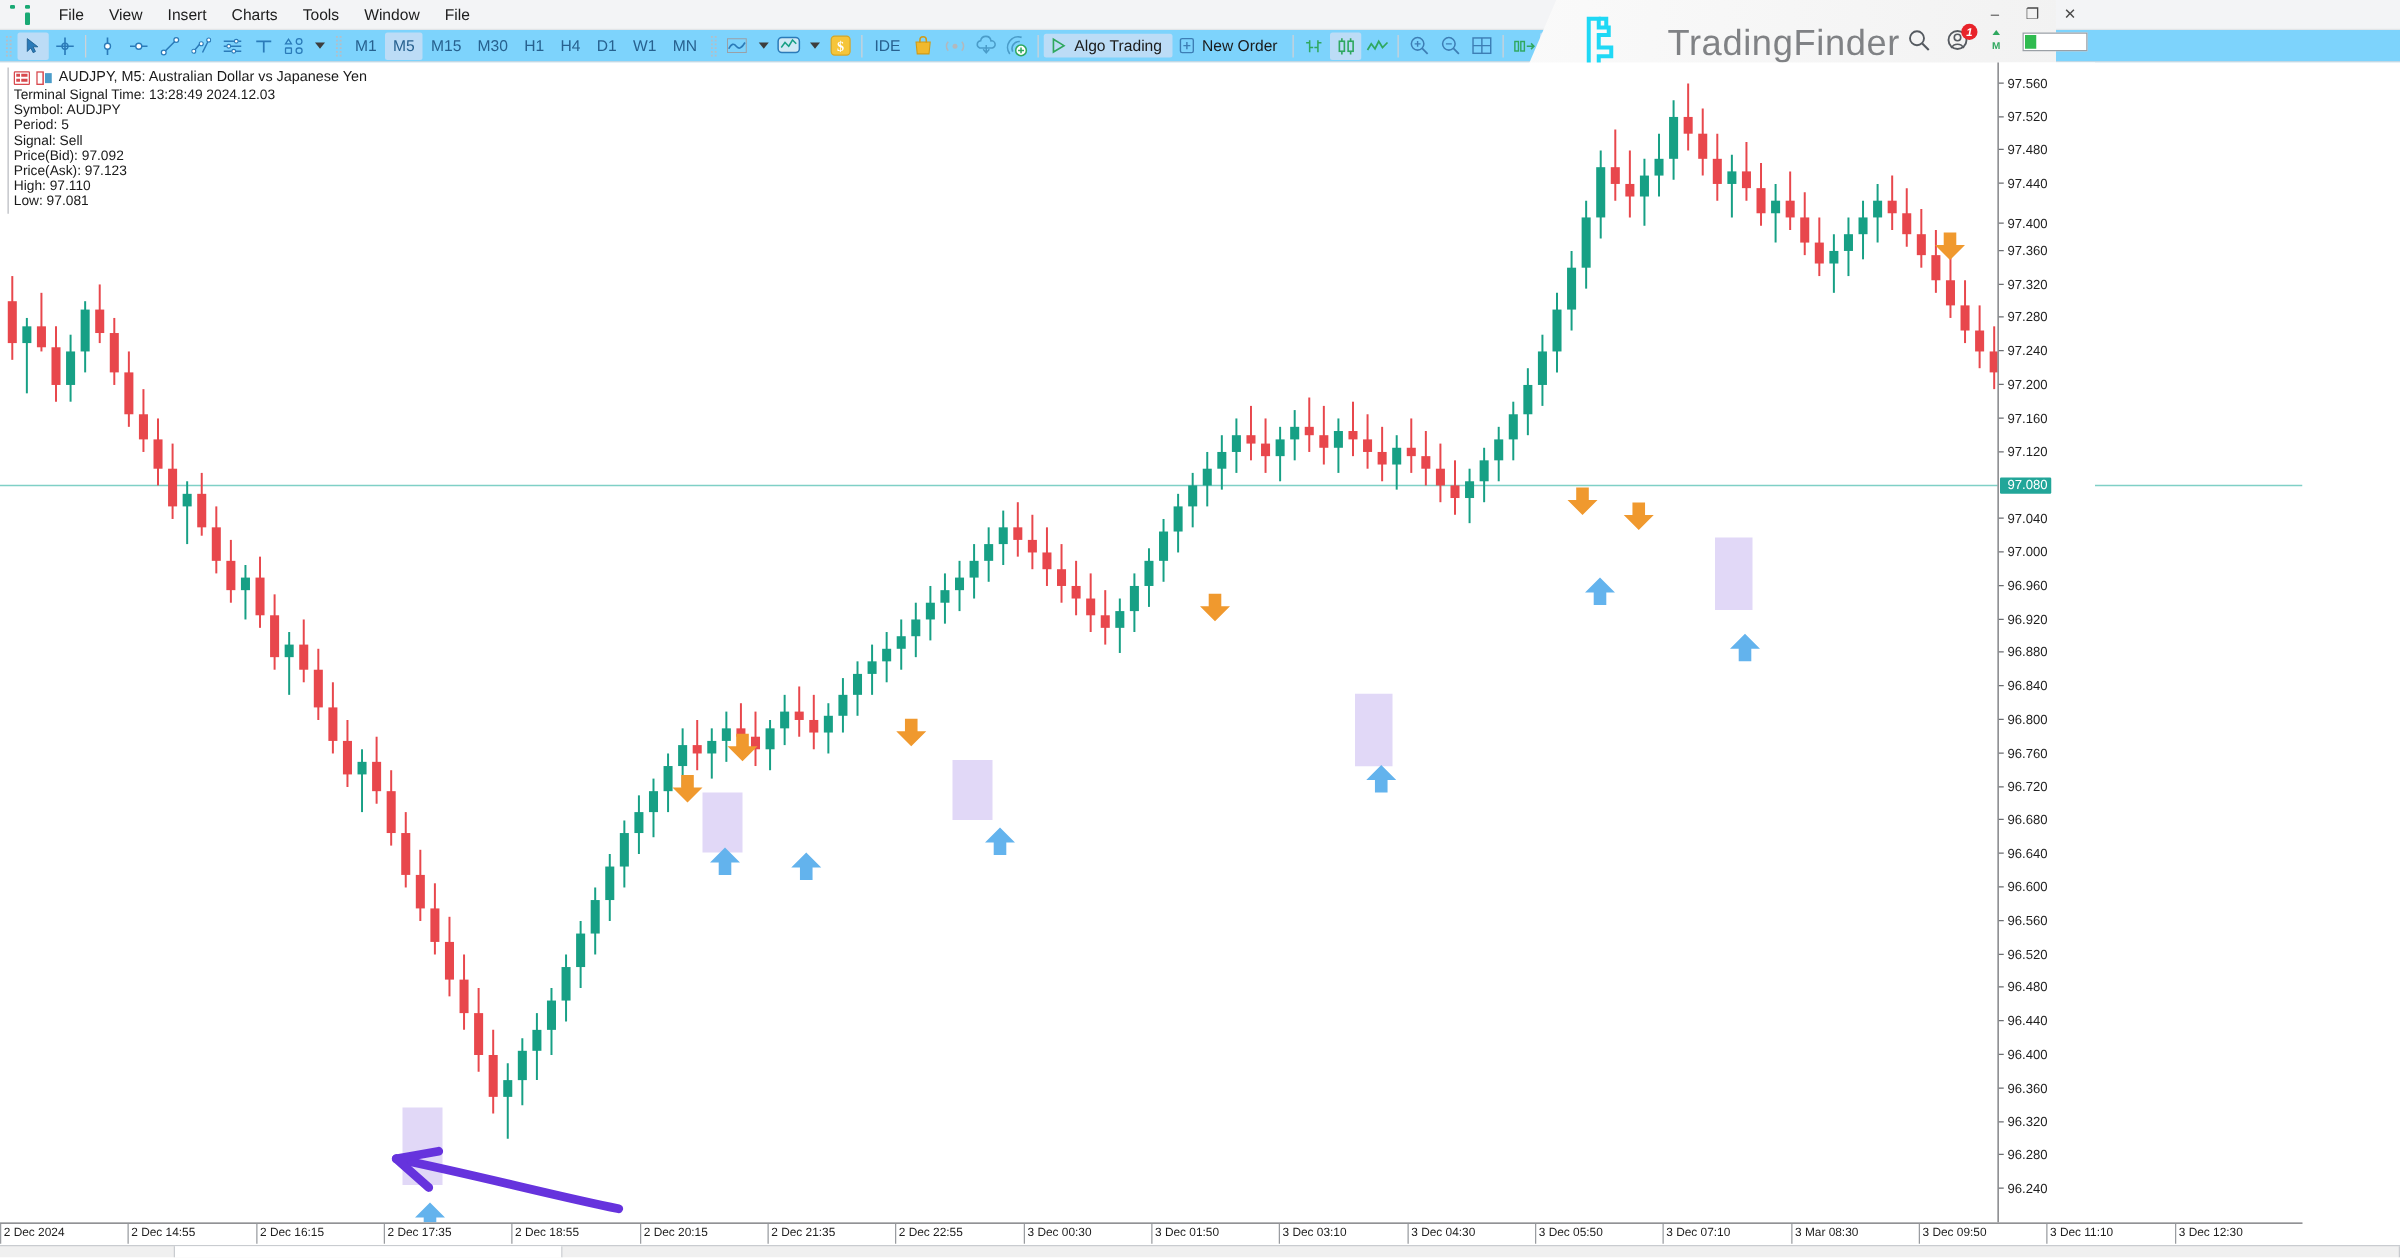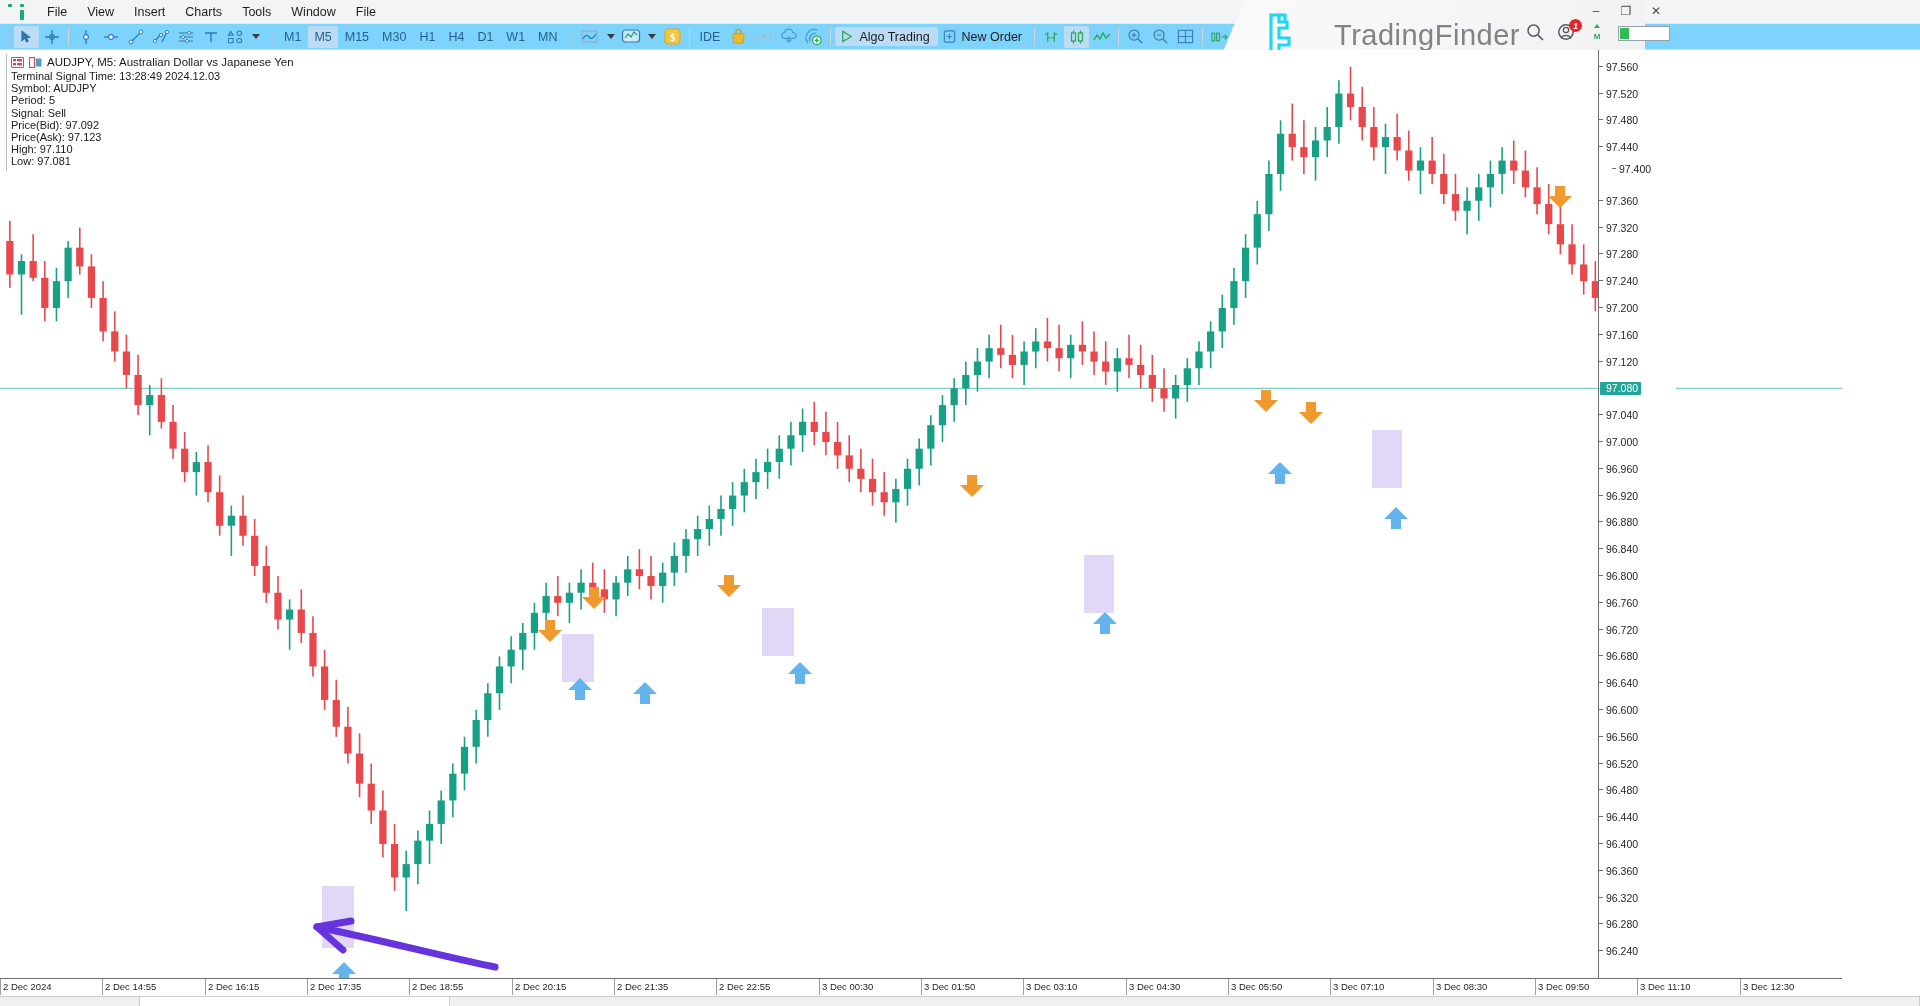--- a/index.html
+++ b/index.html
@@ -1105,21 +1105,21 @@
         <div class="info-line">Low: 97.081</div>
       </div>
   </div>
 
   <div class="price-axis">
     <div id="price-ticks">
         <div class="price-tick" style="top: 11.7509px;">97.560</div>
         <div class="price-tick" style="top: 38.5523px;">97.520</div>
         <div class="price-tick" style="top: 65.3538px;">97.480</div>
         <div class="price-tick" style="top: 92.1552px;">97.440</div>
-        <div class="price-tick" style="top: 114px; margin-left: 13px;">97.400</div>
+        <div class="price-tick" style="top: 124px;">97.400</div>
         <div class="price-tick" style="top: 145.758px;">97.360</div>
         <div class="price-tick" style="top: 172.56px;">97.320</div>
         <div class="price-tick" style="top: 199.361px;">97.280</div>
         <div class="price-tick" style="top: 226.162px;">97.240</div>
         <div class="price-tick" style="top: 252.964px;">97.200</div>
         <div class="price-tick" style="top: 279.765px;">97.160</div>
         <div class="price-tick" style="top: 306.567px;">97.120</div>
         <div class="price-tick" style="top: 360.17px;">97.040</div>
         <div class="price-tick" style="top: 386.971px;">97.000</div>
         <div class="price-tick" style="top: 413.773px;">96.960</div>
@@ -1154,21 +1154,21 @@
         <div class="time-tick" style="left: 409px;">2 Dec 18:55</div>
         <div class="time-tick" style="left: 512px;">2 Dec 20:15</div>
         <div class="time-tick" style="left: 614px;">2 Dec 21:35</div>
         <div class="time-tick" style="left: 716px;">2 Dec 22:55</div>
         <div class="time-tick" style="left: 819px;">3 Dec 00:30</div>
         <div class="time-tick" style="left: 921px;">3 Dec 01:50</div>
         <div class="time-tick" style="left: 1023px;">3 Dec 03:10</div>
         <div class="time-tick" style="left: 1126px;">3 Dec 04:30</div>
         <div class="time-tick" style="left: 1228px;">3 Dec 05:50</div>
         <div class="time-tick" style="left: 1330px;">3 Dec 07:10</div>
-        <div class="time-tick" style="left: 1433px;">3 Dec 08:30</div>
+        <div class="time-tick" style="left: 1433px;">3 Mar 08:30</div>
         <div class="time-tick" style="left: 1535px;">3 Dec 09:50</div>
         <div class="time-tick" style="left: 1637px;">3 Dec 11:10</div>
         <div class="time-tick" style="left: 1740px;">3 Dec 12:30</div>
       </div>
   </div>
 
   <div class="statusbar">
     <div class="sb-seg" style="width:140px"></div>
     <div class="sb-seg" style="width:310px;background:#fff"></div>
     <div class="sb-seg" style="flex:1"></div>

